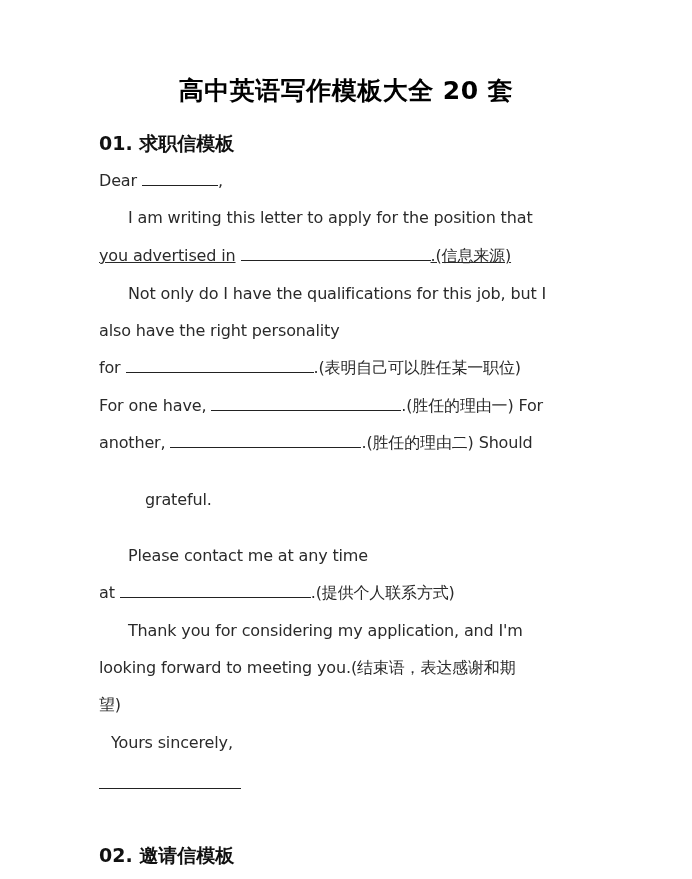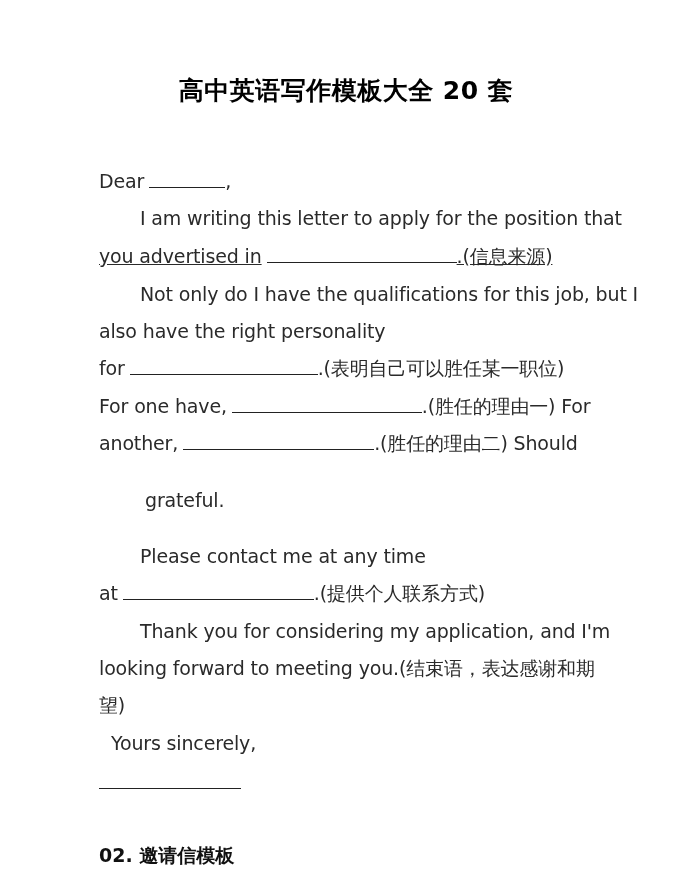--- a/index.html
+++ b/index.html
@@ -37,28 +37,28 @@
       left: 99px;
       font-size: 19px;
       font-weight: bold;
       color: #111111;
       line-height: 26px;
       font-family: "DejaVu Sans", sans-serif;
     }
     .line {
       position: absolute;
       left: 99px;
-      font-size: 19px;
+      font-size: 16px;
       line-height: 24px;
       color: #2a2a2a;
       white-space: nowrap;
       font-family: "DejaVu Sans", sans-serif;
       letter-spacing: -0.15px;
     }
-    .line.indent { left: 140px; }
+    .line.indent { left: 128px; }
     .blank {
       display: inline-block;
       border-bottom: 1.3px solid #222222;
       height: 16px;
       vertical-align: baseline;
       margin-left: 5px;
     }
     .signature-line {
       position: absolute;
       left: 99px;
@@ -67,20 +67,21 @@
       border-bottom: 1.3px solid #222222;
     }
   </style>
 </head>
 <body>
 
 <div class="page">
 
   <div class="doc-title">高中英语写作模板大全 20 套</div>
 
+  <div class="section-heading" style="top:130px;">01.  求职信模板</div>
 
   <div class="line" style="top:169px;">
     <span>Dear</span><span class="blank" style="width:76px;"></span><span>,</span>
   </div>
 
   <div class="line indent" style="top:206px;">I am writing this letter to apply for the position that</div>
   <div class="line" style="top:244px;text-decoration:underline;">
     <span>you advertised in</span><span class="blank" style="width:190px;"></span><span>.(信息来源)</span>
   </div>
 

